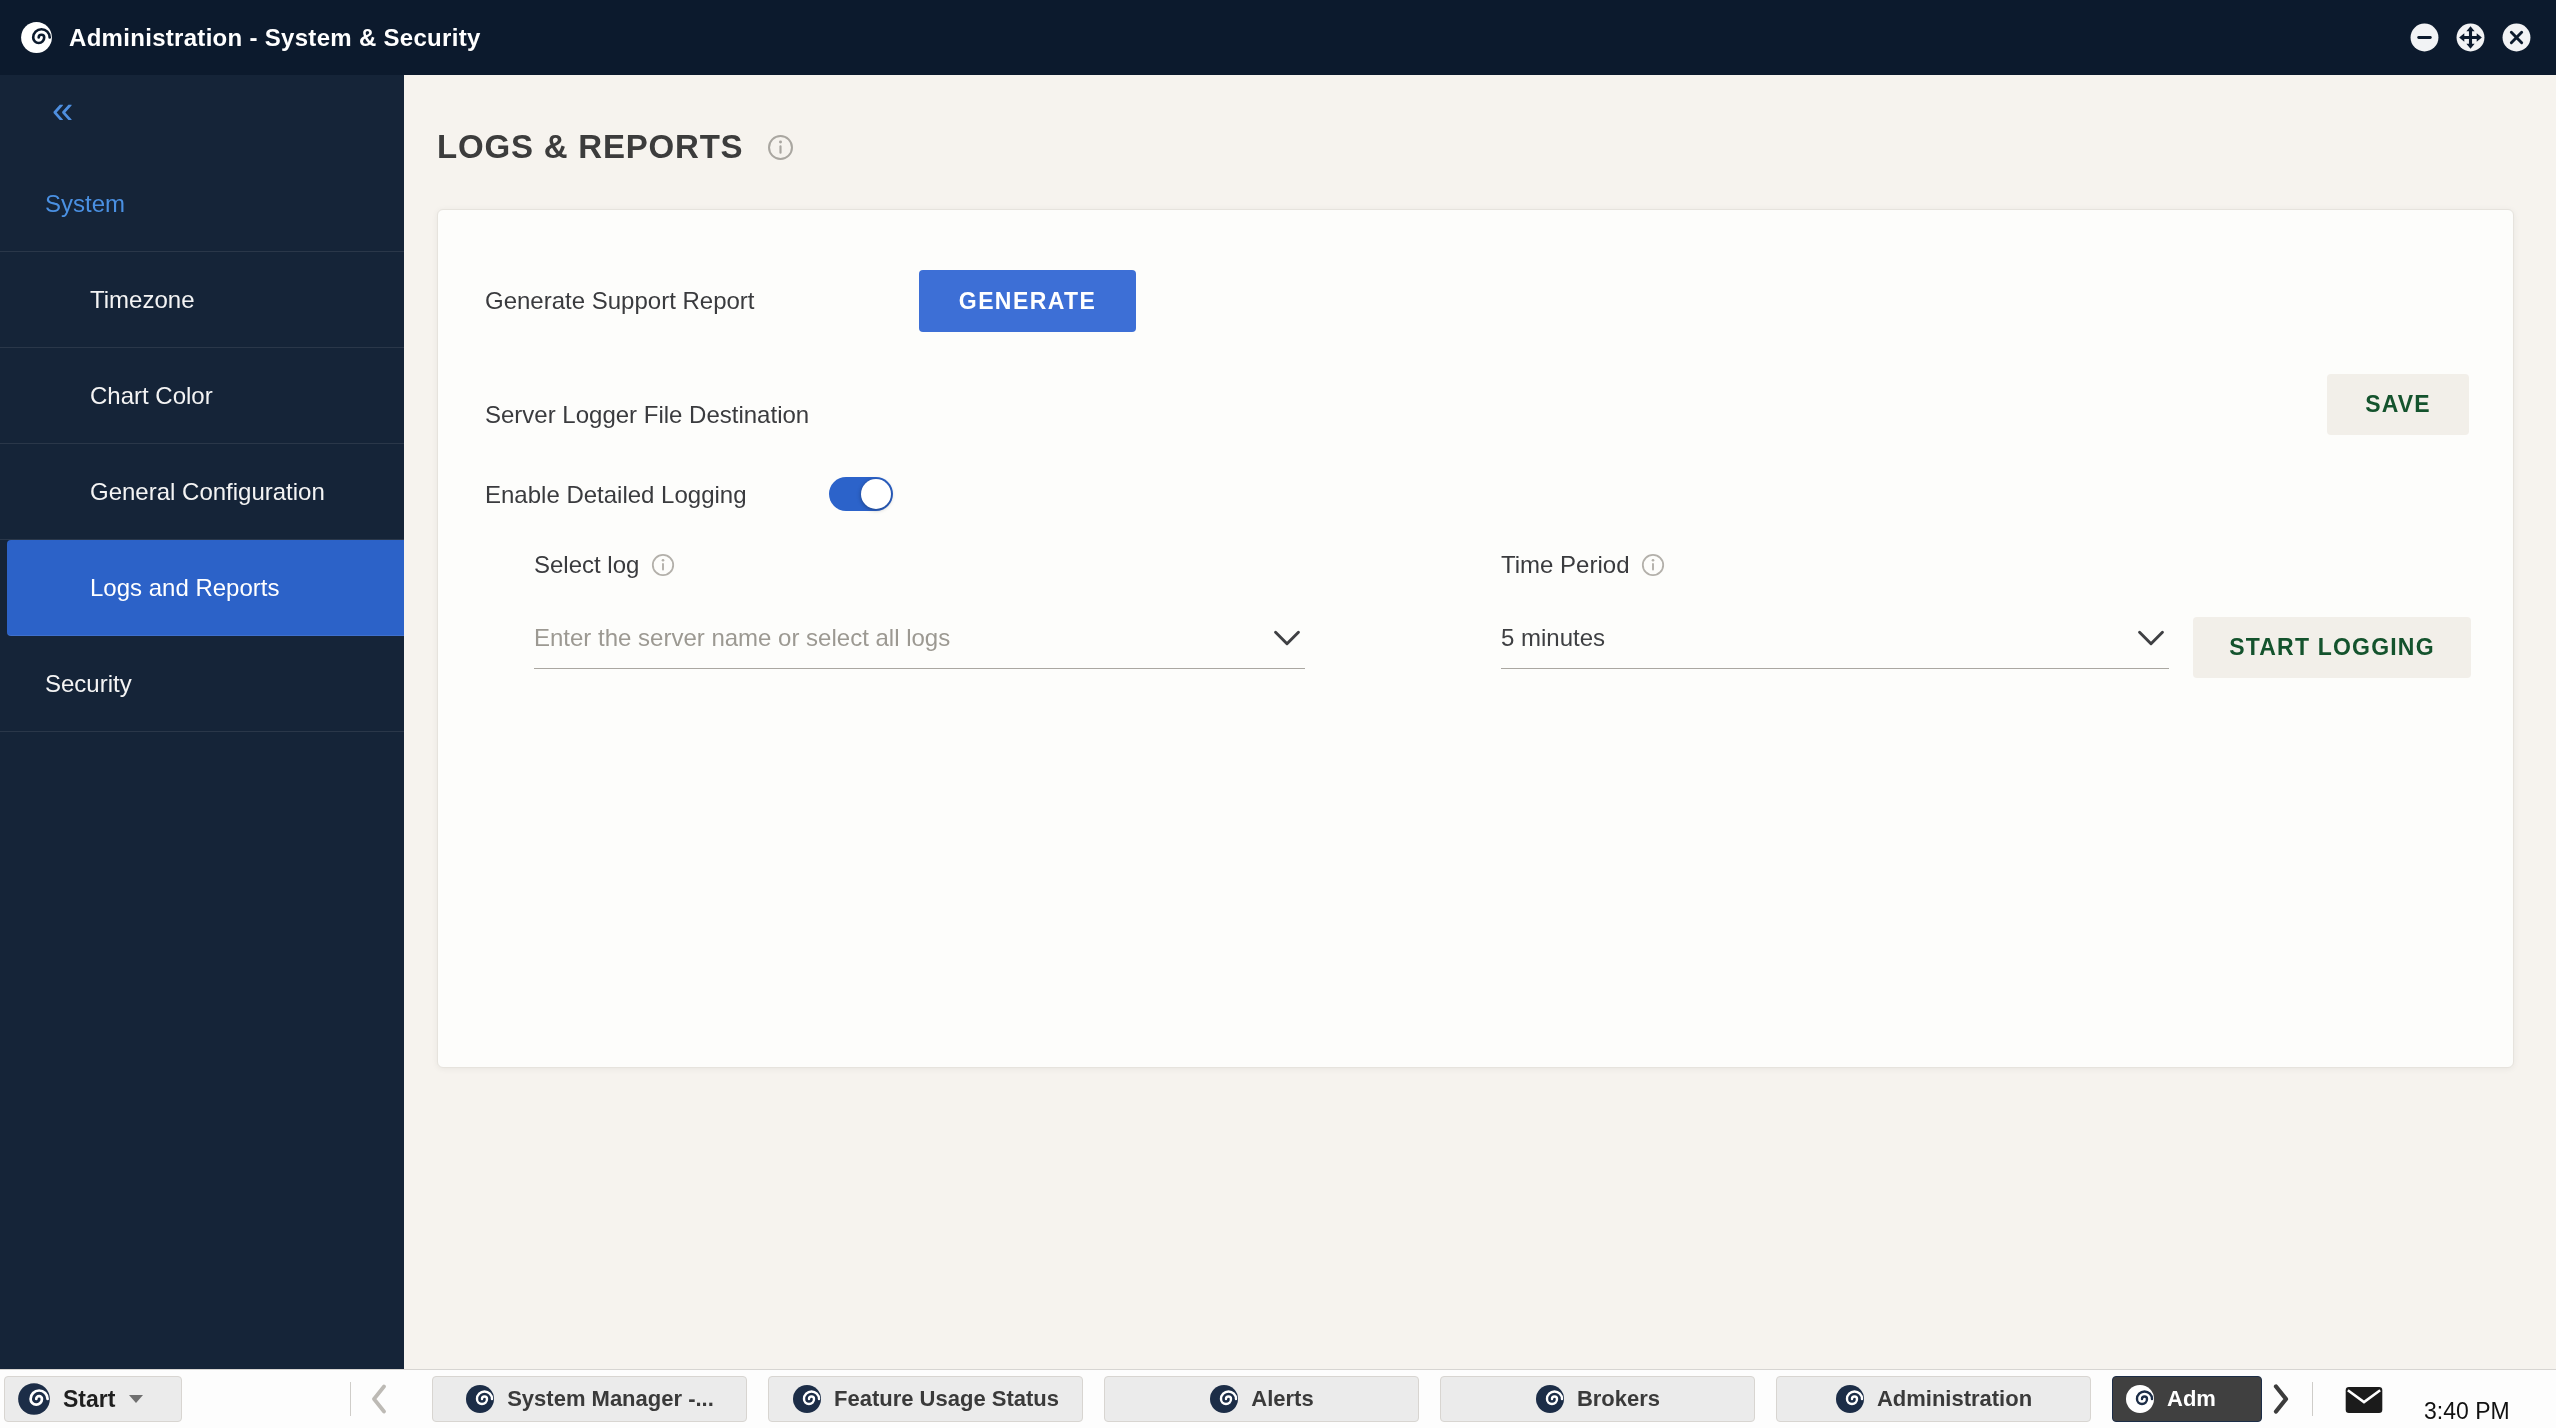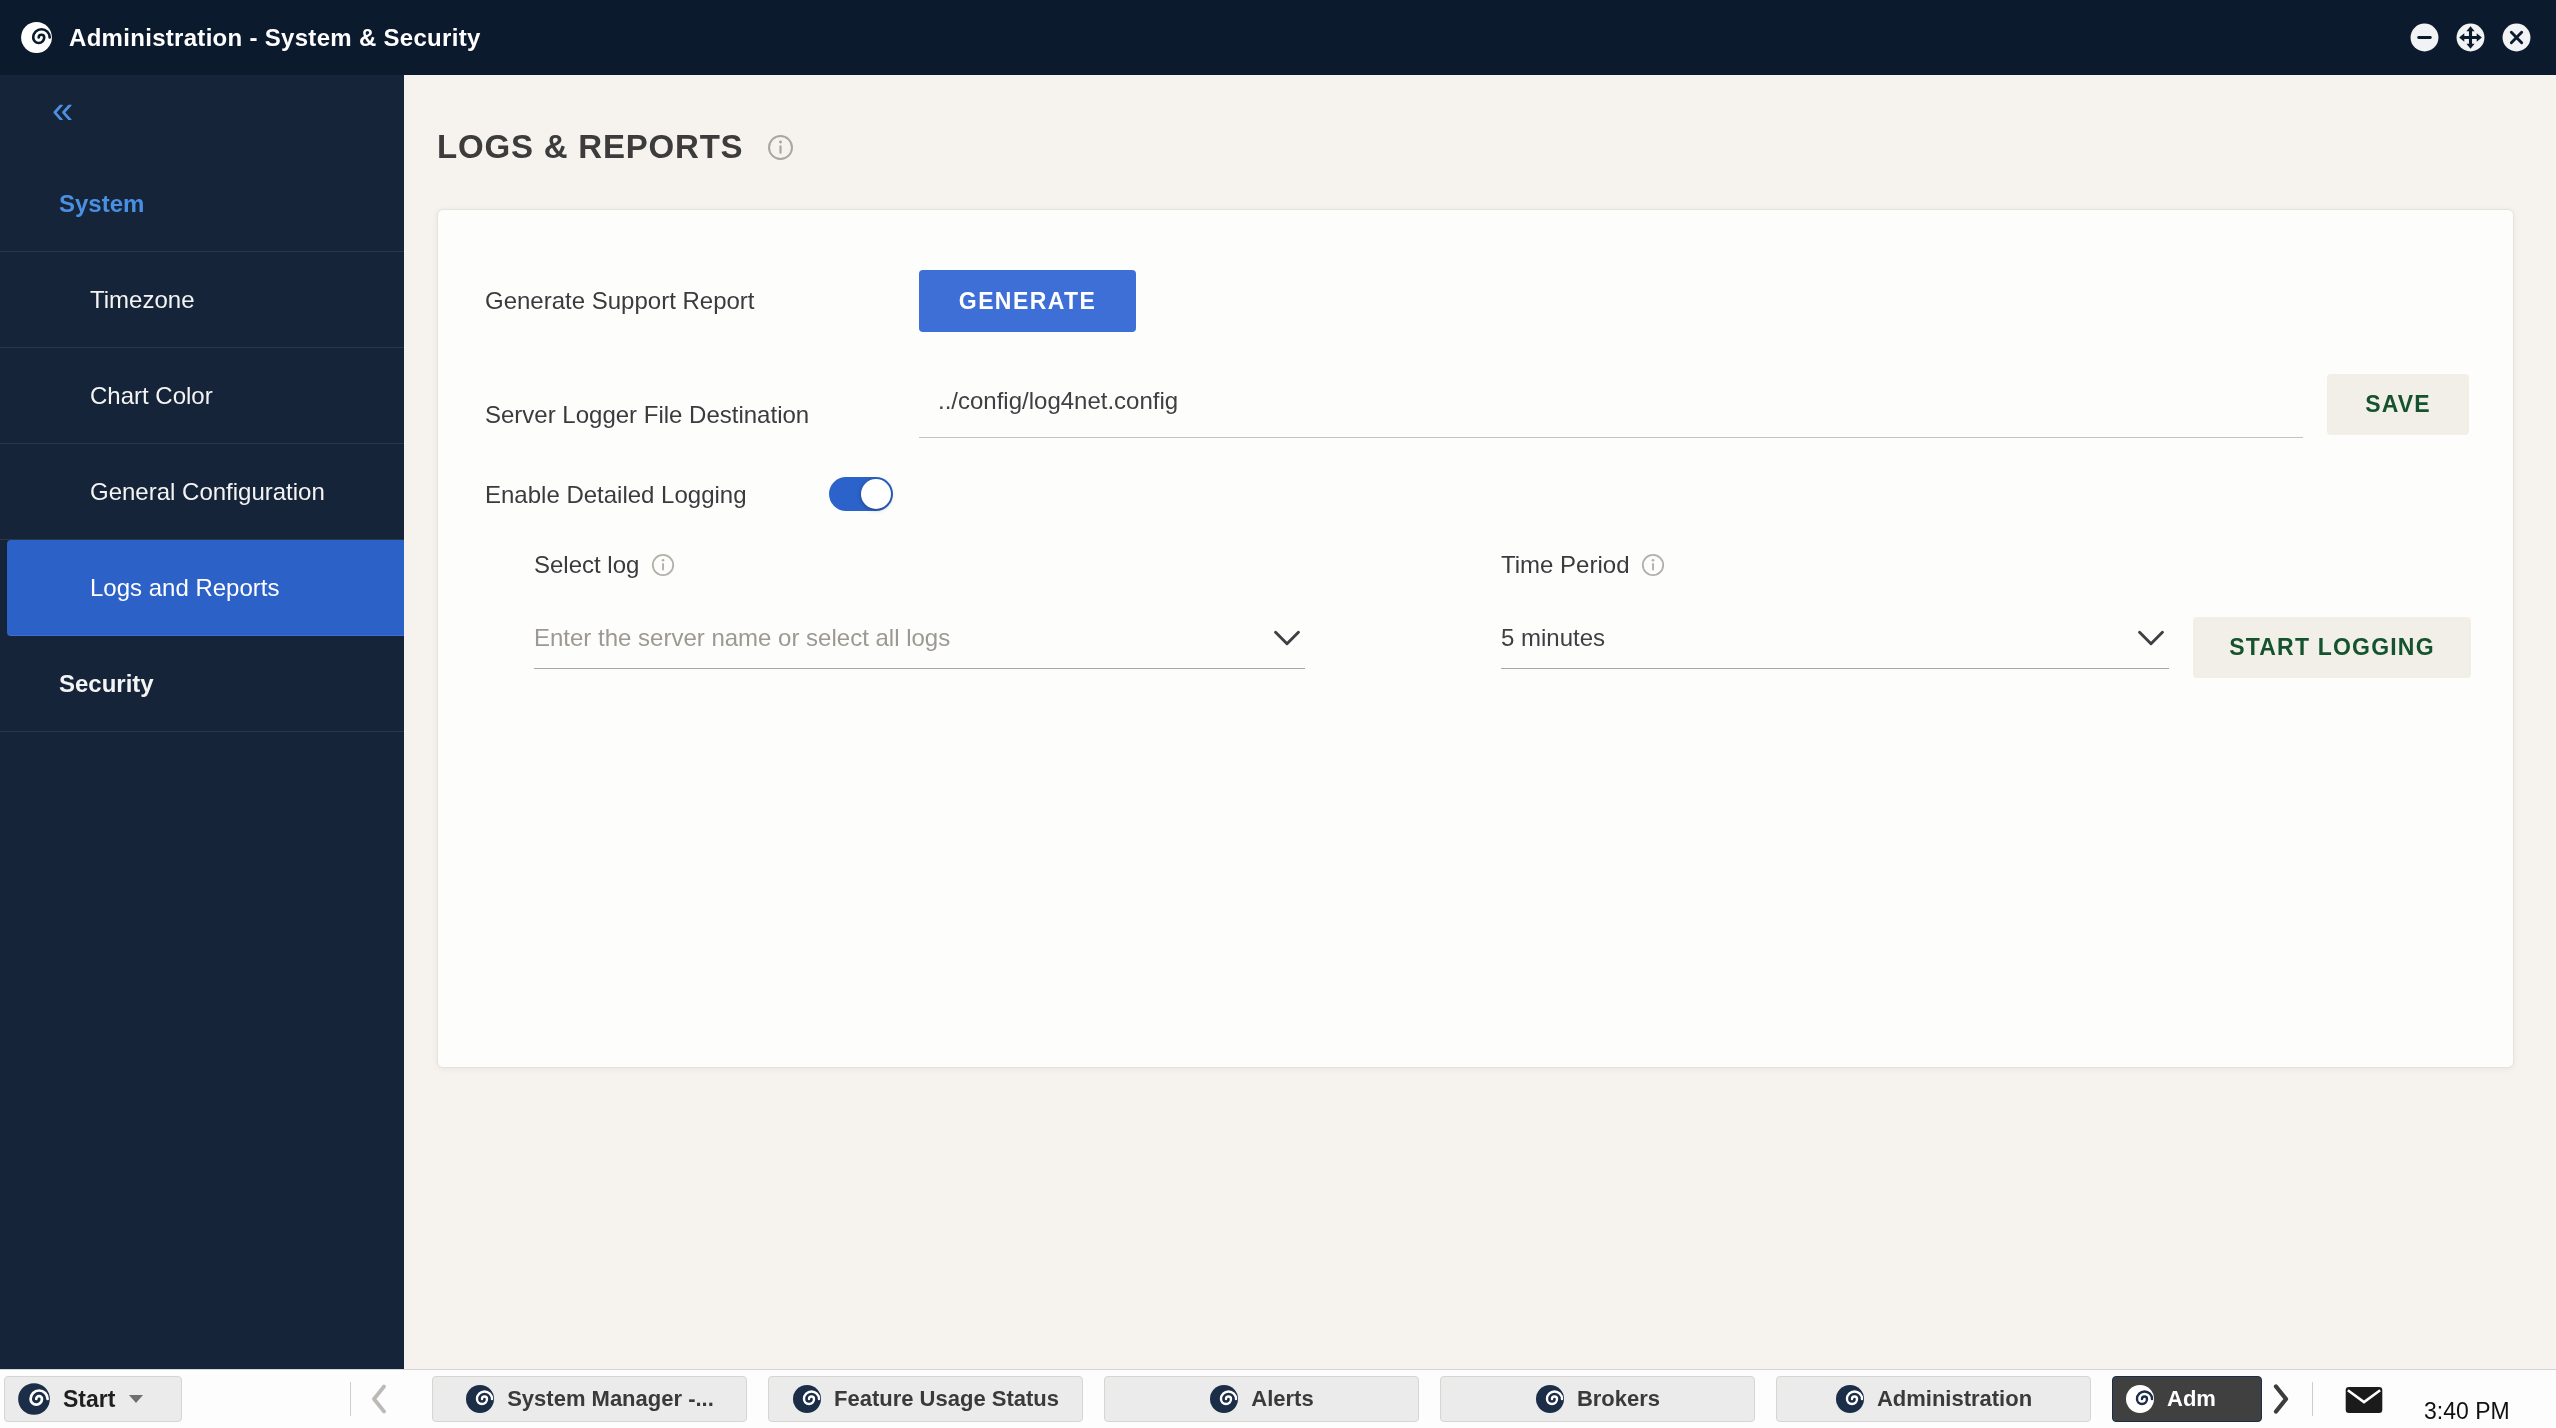--- a/index.html
+++ b/index.html
@@ -14,21 +14,21 @@
   .win-controls { margin-left:auto; display:flex; align-items:center; gap:15px; }
   .win-btn { width:31px; height:31px; cursor:pointer; display:block; }
 
   
   .sidebar { position:absolute; left:0; top:75px; width:404px; height:1294px; background:#152438; }
   .collapse-btn { position:absolute; left:52px; top:16px; color:#4e8fe0; font-size:38px; line-height:1;
                   cursor:pointer; font-weight:400; }
   .nav { position:absolute; top:81px; left:0; right:0; }
   .nav-item { height:96px; display:flex; align-items:center; color:#f4f4f4; font-size:24px;
               border-bottom:1px solid rgba(255,255,255,0.09); cursor:pointer; }
-  .nav-item.section { padding-left:59px;font-weight:bold; }
+  .nav-item.section { padding-left:45px; }
   .nav-item.sub { padding-left:90px; }
   .nav-item.system { color:#4a90e2; }
   .nav-item.active { background:#2c62c8; margin-left:7px; padding-left:83px; border-radius:4px 0 0 4px; color:#ffffff; }
 
   
   .content { position:absolute; left:404px; top:75px; width:2152px; height:1294px; background:#f6f3ee; }
   .page-header { position:absolute; left:33px; top:48px; height:48px; display:flex; align-items:center; gap:24px; }
   .page-title { font-size:33px; font-weight:600; color:#3c3c3c; letter-spacing:.8px; }
 
   .card { position:absolute; left:33px; top:134px; width:2077px; height:859px; background:#fdfdfb;
@@ -141,21 +141,20 @@
       <rect x="9.2" y="8.4" width="1.6" height="6.2" rx="0.8" fill="#a9a6a0"></rect>
     </svg>
   </div>
 
   <section class="card">
 
     <div class="f-label lbl-generate">Generate Support Report</div>
     <button class="btn-generate">GENERATE</button>
 
     <div class="f-label lbl-logger">Server Logger File Destination</div>
-    <input class="input-dest" type="text" value="../config/log4net.config" style="">
     <button class="btn-disabled btn-save">SAVE</button>
 
     <div class="f-label lbl-toggle">Enable Detailed Logging</div>
     <div class="toggle">
       <span class="knob"></span>
     </div>
 
     <div class="f-label lbl-selectlog">
       <span>Select log</span>
       <svg viewBox="0 0 20 20" width="24" height="24">

